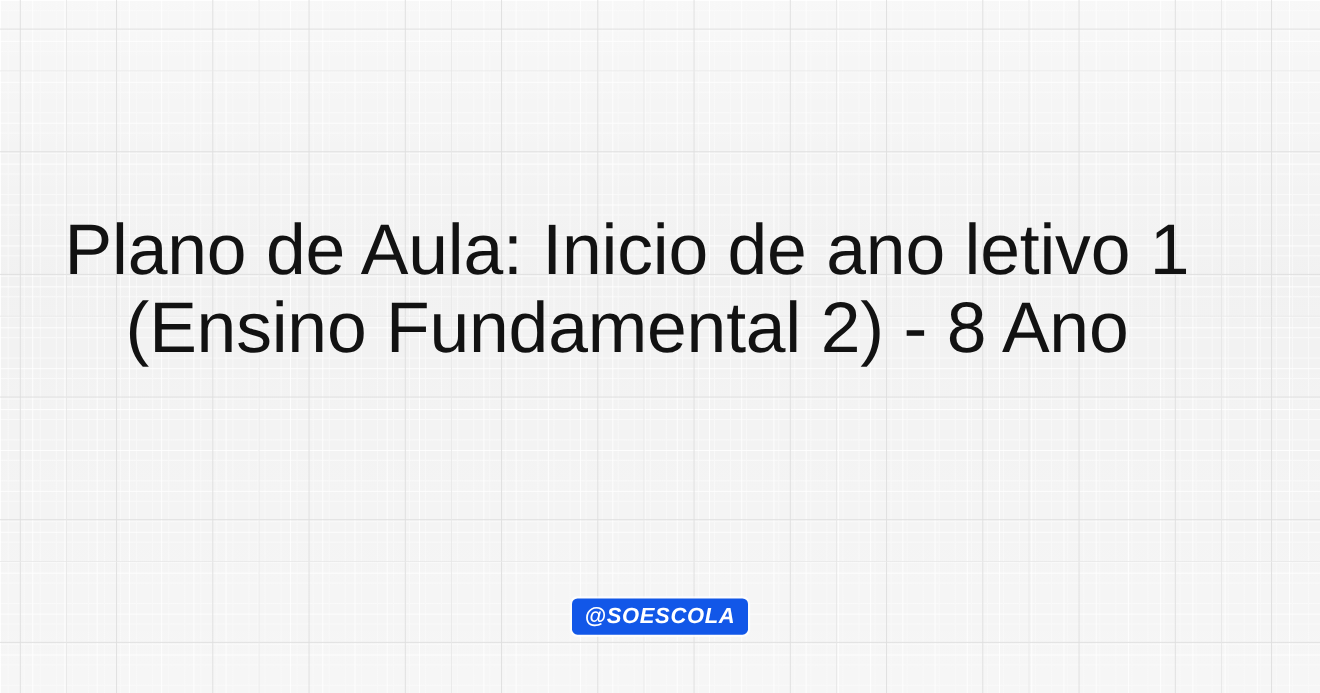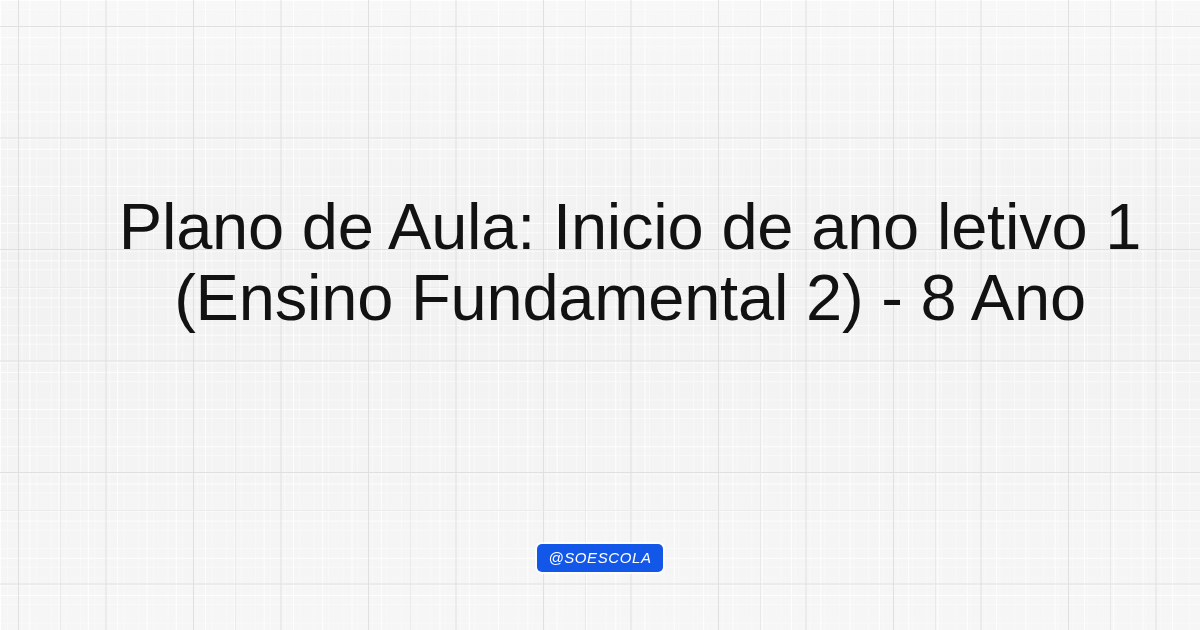--- a/index.html
+++ b/index.html
@@ -16,23 +16,22 @@
 
   .card {
     position: relative;
     width: 1200px;
     height: 630px;
     box-sizing: border-box;
     background-color: #efefef;
     overflow: hidden;
     display: flex;
     flex-direction: column;
-    align-items: flex-end;
+    align-items: flex-start;
     justify-content: flex-start;
-    padding-left: 34px;
   }
 
   
   .grid-layer {
     position: absolute;
     inset: 0;
     pointer-events: none;
   }
 
   .grid-fine {
@@ -105,22 +104,22 @@
     justify-content: center;
     align-items: center;
   }
 
   .badge {
     display: inline-block;
     background: #1257e8;
     color: #ffffff;
     font-family: "Liberation Sans", sans-serif;
     font-style: italic;
-    font-weight: normal;
-    font-size: 15px;
+    font-weight: bold;
+    font-size: 20px;
     letter-spacing: 0.6px;
     line-height: 1;
     padding: 6px 11px 7px 11px;
     border-radius: 5px;
     box-shadow: 0 0 0 2px rgba(255,255,255,0.75);
     white-space: nowrap;
   }
 </style>
 </head>
 <body>

